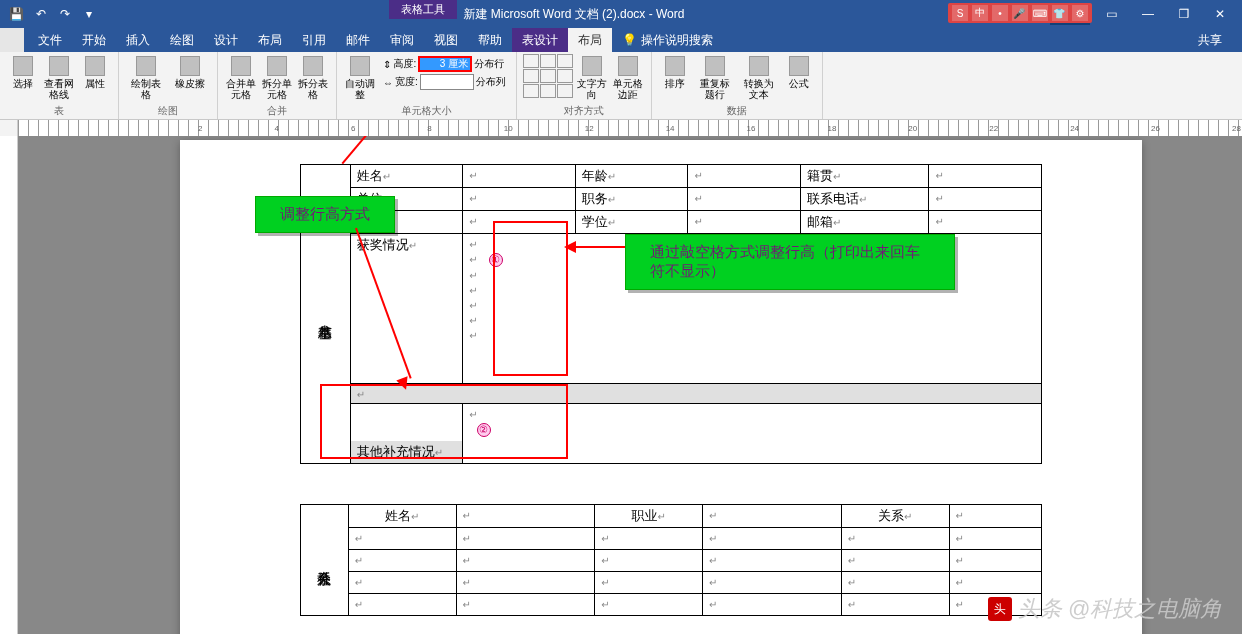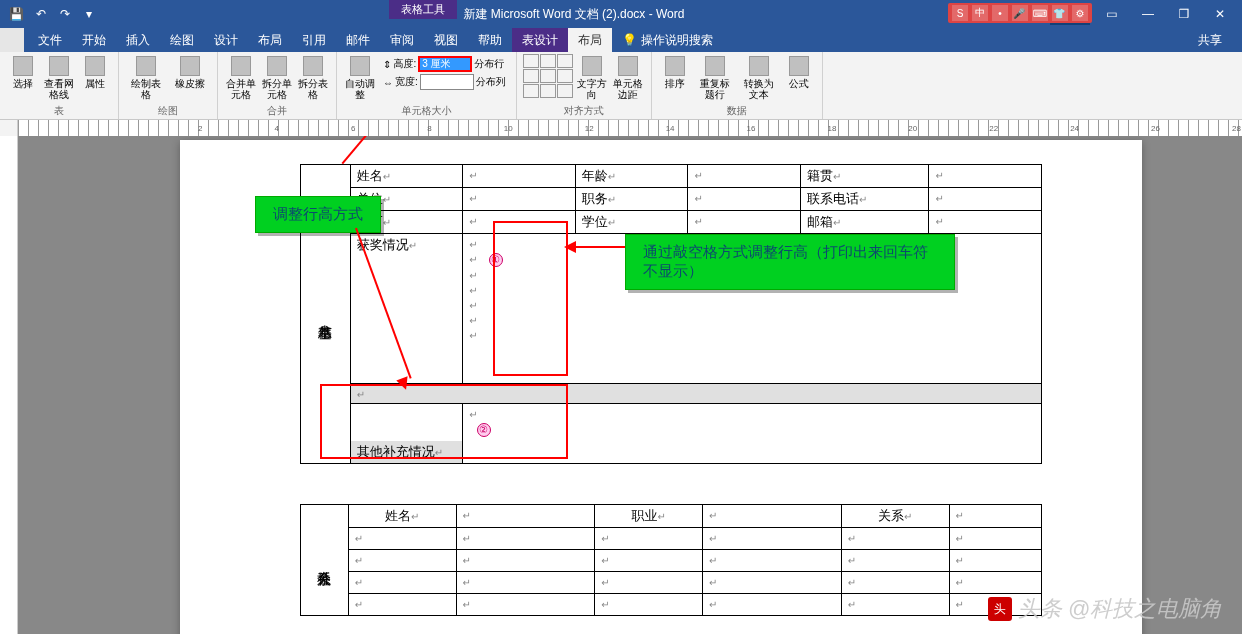--- a/index.html
+++ b/index.html
@@ -31,21 +31,21 @@
 .ribbon { background: #f3f3f3; border-bottom: 1px solid #c8c8c8; height: 68px; display: flex; }
 .ribbon-group { border-right: 1px solid #d0d0d0; padding: 2px 6px 0; display: flex; flex-direction: column; align-items: center; }
 .ribbon-group-items { display: flex; gap: 2px; flex: 1; align-items: flex-start; }
 .ribbon-btn { display: flex; flex-direction: column; align-items: center; width: 42px; cursor: pointer; padding: 2px; }
 .ribbon-btn.narrow { width: 34px; }
 .ribbon-btn .icon { width: 20px; height: 20px; background: #c0c0c0; border: 1px solid #999; margin-bottom: 2px; }
 .ribbon-btn .label { font-size: 10px; text-align: center; line-height: 1.1; }
 .ribbon-group-label { font-size: 10px; color: #666; text-align: center; padding: 2px 0; }
 .size-group { display: flex; flex-direction: column; justify-content: center; gap: 2px; padding: 2px 4px; }
 .size-row { display: flex; align-items: center; gap: 2px; font-size: 10px; }
-.size-input { width: 54px; height: 16px; border: 1px solid #888; font-size: 10px; padding: 0 2px; }
+.size-input { width: 54px; height: 16px; border: 1px solid #888; font-size: 10px; padding: 0 2px; text-align: right; }
 .size-input.highlight { border: 2px solid red; background: #3399ff; color: #fff; }
 
 
 .ruler-area { background: #f3f3f3; height: 16px; position: relative; display: flex; }
 .ruler-left { width: 18px; background: #f3f3f3; border-right: 1px solid #ccc; }
 .ruler { flex: 1; background: #fff; background-image: repeating-linear-gradient(to right, #999 0, #999 1px, transparent 1px, transparent 10px); font-size: 8px; color: #666; overflow: hidden; display: flex; align-items: center; }
 .ruler-nums { display: flex; gap: 72px; padding-left: 180px; }
 
 
 .doc-area { position: relative; background: #888; height: 498px; overflow: hidden; }
@@ -53,21 +53,21 @@
 .page { position: absolute; left: 180px; right: 100px; top: 4px; bottom: -50px; background: #fff; box-shadow: 0 2px 8px rgba(0,0,0,0.3); padding: 24px 100px 24px 120px; }
 
 .para-mark::after { content: "↵"; color: #888; font-size: 10px; }
 
 .doc-table { border-collapse: collapse; width: 100%; font-size: 13px; }
 .doc-table td { border: 1px solid #000; padding: 2px 6px; height: 22px; vertical-align: top; position: relative; }
 .doc-table .vlabel { writing-mode: vertical-rl; text-align: center; vertical-align: middle; font-size: 14px; }
 .shaded { background: #e0e0e0; }
 
 
-.callout { position: absolute; background: #00d020; color: #0c4a6e; padding: 8px 17px; font-size: 15px; box-shadow: 3px 3px 0 rgba(0,0,0,0.3); border: 1px solid #0a0; }
+.callout { position: absolute; background: #00d020; color: #701a75; padding: 8px 24px; font-size: 15px; box-shadow: 3px 3px 0 rgba(0,0,0,0.3); border: 1px solid #0a0; }
 .red-box { position: absolute; border: 2px solid red; }
 .red-arrow { position: absolute; background: red; }
 .arrow-head { position: absolute; width: 0; height: 0; }
 .marker1 { display: inline-block; width: 14px; height: 14px; border: 1px solid #c06; border-radius: 50%; color: #c06; font-size: 10px; text-align: center; line-height: 12px; background: #fce; }
 
 
 .watermark { position: absolute; right: 20px; bottom: 10px; color: rgba(200,200,200,0.9); font-size: 22px; font-style: italic; display: flex; align-items: center; gap: 6px; }
 .watermark .logo { width: 24px; height: 24px; background: #c00; border-radius: 3px; color: #fff; text-align: center; line-height: 24px; font-size: 12px; font-style: normal; }
 </style>
 </head>

